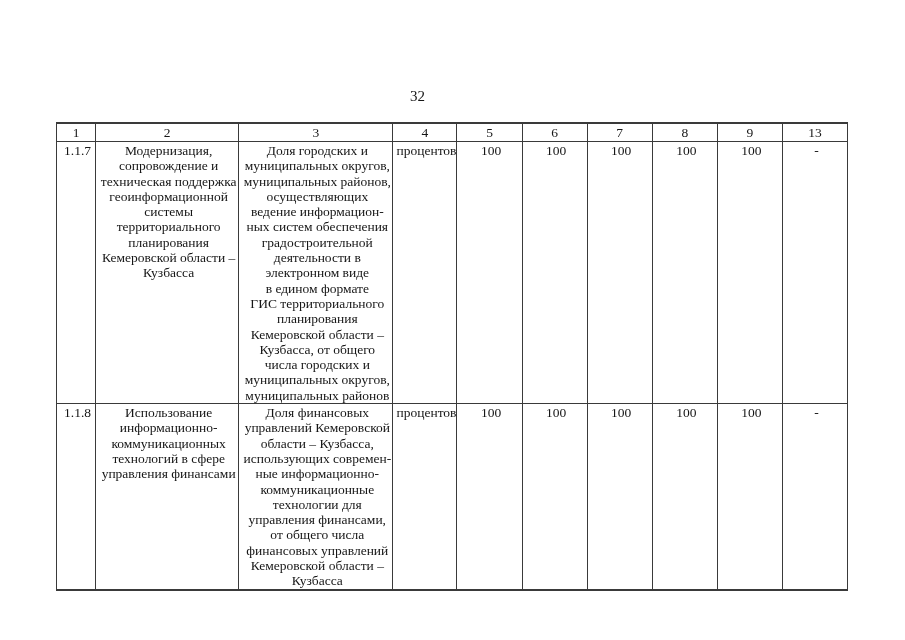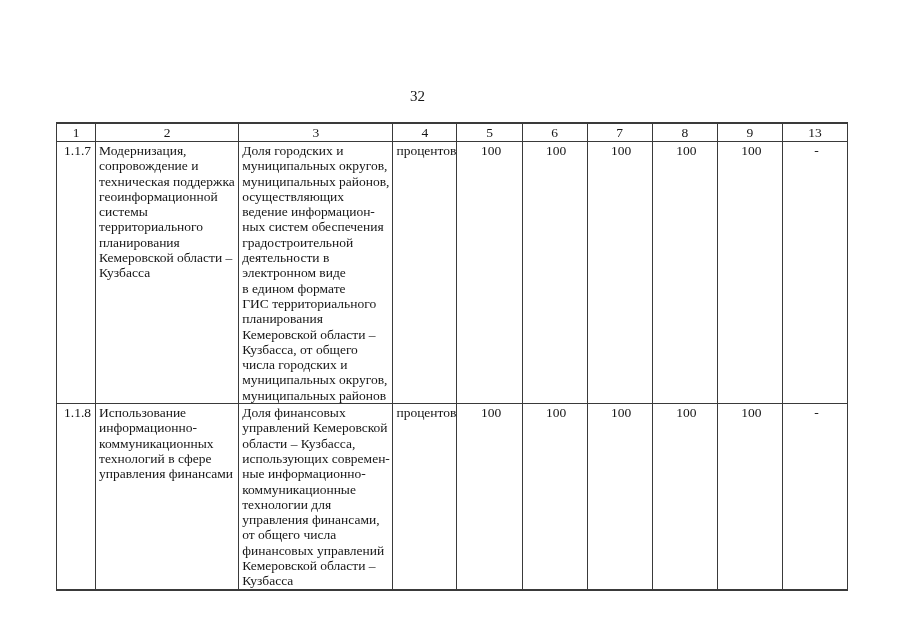--- a/index.html
+++ b/index.html
@@ -48,24 +48,24 @@
   }
   tr.header-row td {
     text-align: center;
     height: 15px;
     padding: 0;
     line-height: 17px;
     vertical-align: middle;
   }
   td.cell-id { text-align: center; }
   td.cell-text {
-    text-align: left;
+    text-align: center;
     white-space: pre-line;
   }
-  td.cell-unit { text-align: left; }
+  td.cell-unit { text-align: right; }
   td.cell-value { text-align: center; margin-top: 12px; }
   tr.row-1 td { height: 260px; }
   tr.row-2 td { height: 177px; font-family: Liberation Serif, serif; }
 </style>
 </head>
 <body>
 
 <div class="page">
 
   <div class="page-number">32</div>

